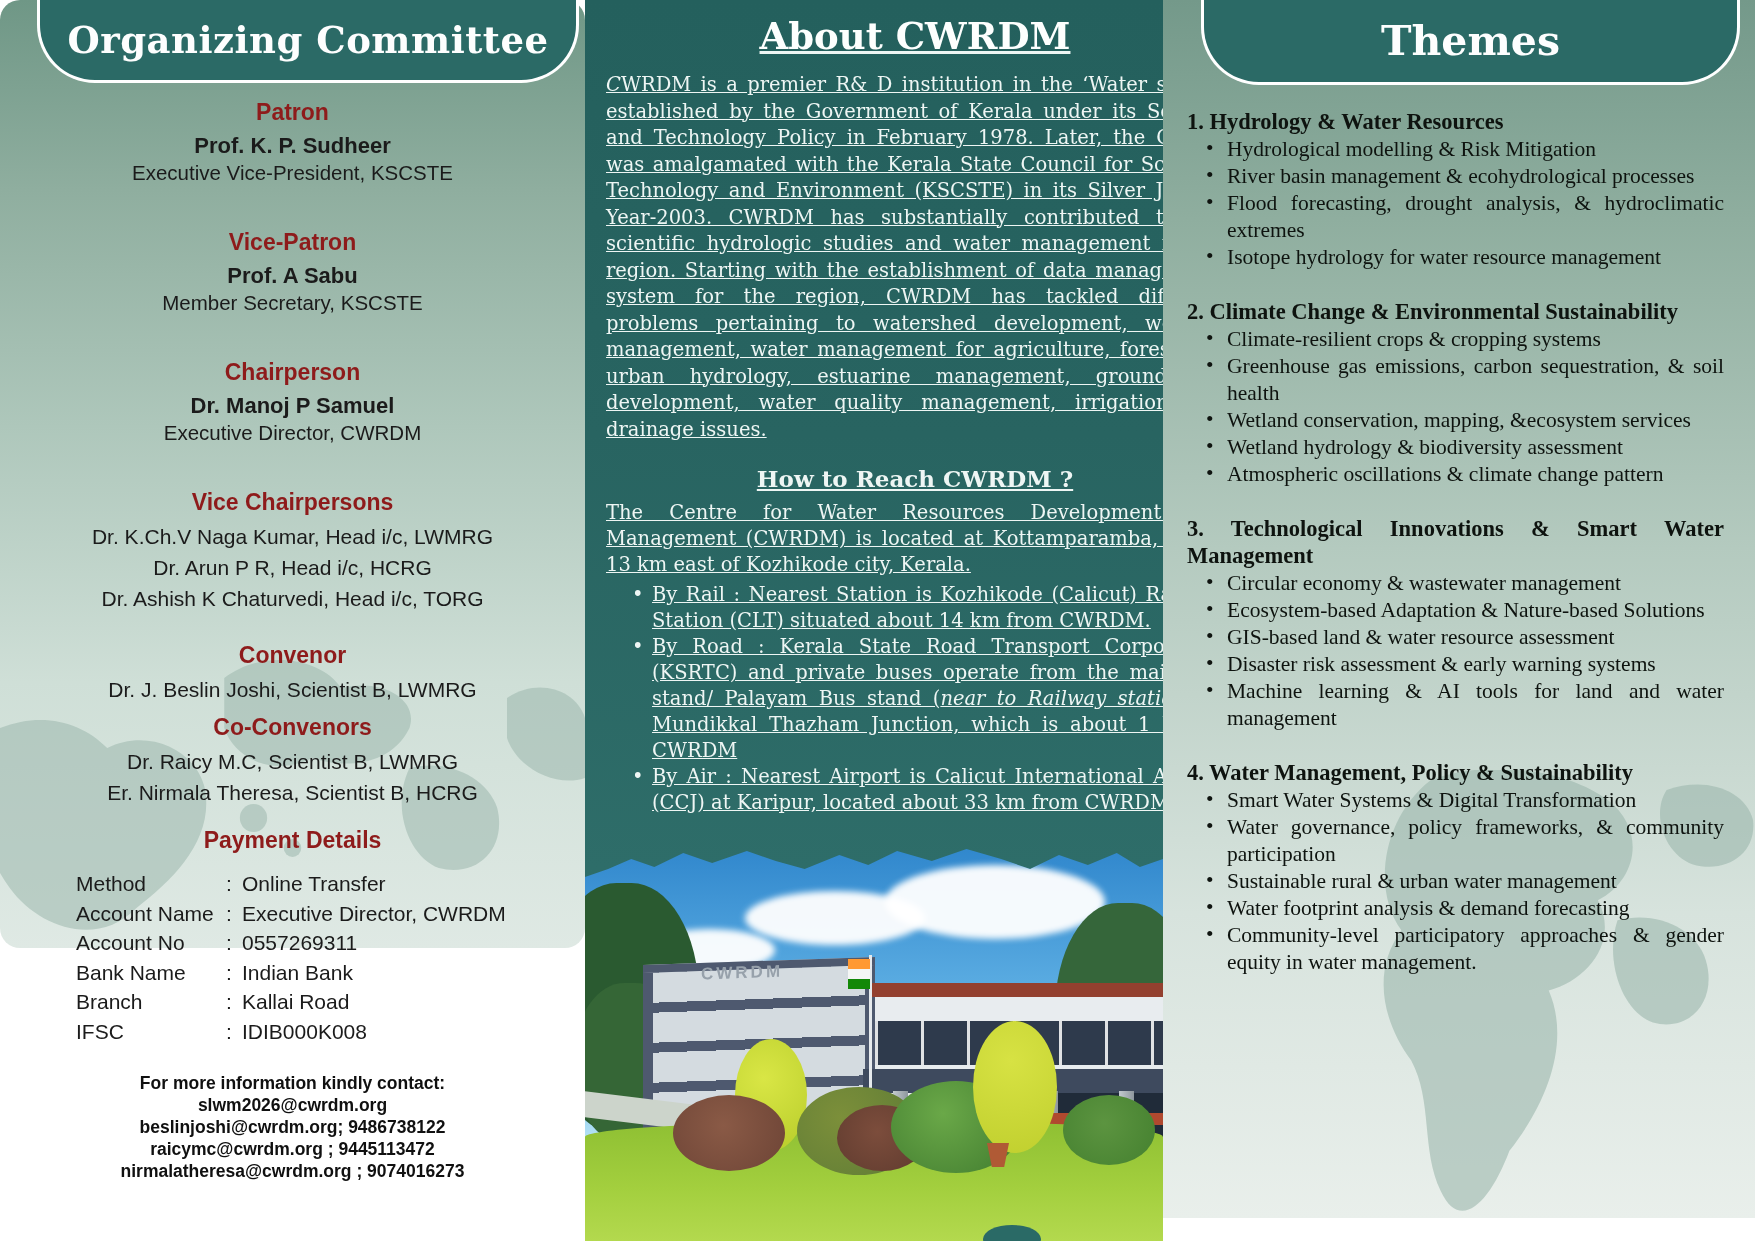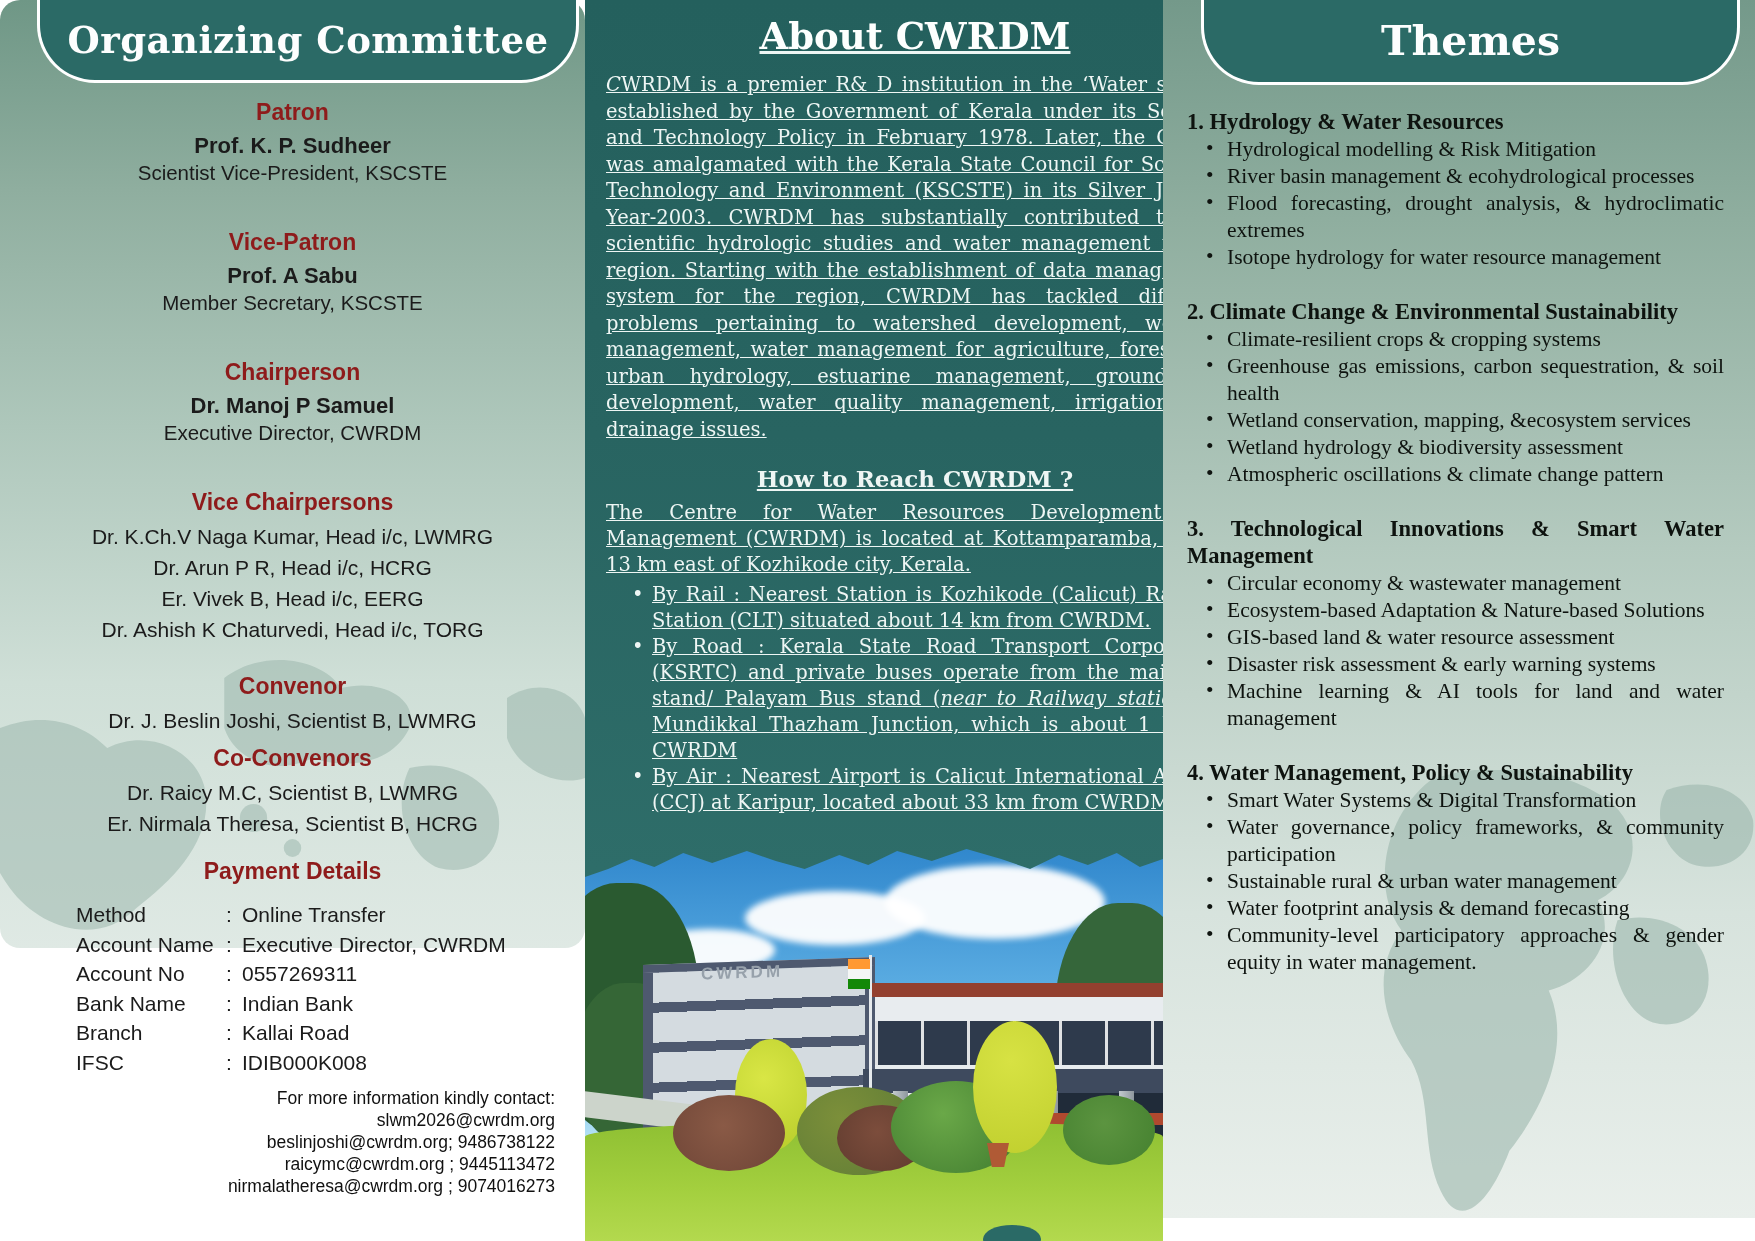--- a/index.html
+++ b/index.html
@@ -33,21 +33,21 @@
   .lsec.gap-lg{margin-top:42px;}
   .llist{font-size:21px;line-height:31px;}
   .lsec.tight{margin-bottom:8px;}
 
   .payment{margin-top:18px;text-align:left;}
   .payment .red-h{text-align:center;margin-bottom:15px;}
   .pay-row{display:grid;grid-template-columns:150px 16px 1fr;padding-left:46px;
     font-size:21px;line-height:29.5px;}
   .pay-col{text-align:left;}
 
-  .contact{margin-top:10px;font-weight:normal;font-size:17.5px;line-height:22px;color:#101010;text-align:right;}
+  .contact{margin-top:26px;font-weight:bold;font-size:17.5px;line-height:22px;color:#101010;}
 
   
   .mid-content{position:absolute;left:3px;top:0;width:654px;padding:14px 18px 0 18px;box-sizing:border-box;
     color:#eef6f4;font-family:"DejaVu Serif",serif;text-decoration:underline;}
   .mid-title{text-align:center;font-size:37px;font-weight:bold;line-height:44px;margin-bottom:14px;color:#fdfffe;}
   .mid-para{font-size:19.5px;line-height:26.5px;text-align:justify;}
   .mid-para .lead{font-style:italic;}
   .reach-h{text-align:center;font-weight:bold;font-size:23px;margin:22px 0 8px 0;}
   .reach-intro{font-size:19.5px;line-height:26px;text-align:justify;}
   .mid-ul{list-style:none;margin:4px 0 0 0;padding:0;}
@@ -115,37 +115,36 @@
     </div>
 
     <div class="capsule capsule-left">
       <span>Organizing Committee</span>
     </div>
 
     <div class="left-content">
       <div class="lsec">
         <div class="red-h">Patron</div>
         <div class="pname">Prof. K. P. Sudheer</div>
-        <div class="prole">Scientist Vice-President, KSCSTE</div>
+        <div class="prole">Executive Vice-President, KSCSTE</div>
       </div>
       <div class="lsec gap-lg">
         <div class="red-h">Vice-Patron</div>
         <div class="pname">Prof. A Sabu</div>
         <div class="prole">Member Secretary, KSCSTE</div>
       </div>
       <div class="lsec gap-lg">
         <div class="red-h">Chairperson</div>
         <div class="pname">Dr. Manoj P Samuel</div>
         <div class="prole">Executive Director, CWRDM</div>
       </div>
       <div class="lsec gap-lg">
         <div class="red-h">Vice Chairpersons</div>
         <div class="llist">Dr. K.Ch.V Naga Kumar, Head i/c, LWMRG</div>
         <div class="llist">Dr. Arun P R, Head i/c, HCRG</div>
-        <div class="llist">Er. Vivek B, Head i/c, EERG</div>
         <div class="llist">Dr. Ashish K Chaturvedi, Head i/c, TORG</div>
       </div>
       <div class="lsec tight">
         <div class="red-h">Convenor</div>
         <div class="llist">Dr. J. Beslin Joshi, Scientist B, LWMRG</div>
       </div>
       <div class="lsec tight">
         <div class="red-h">Co-Convenors</div>
         <div class="llist">Dr. Raicy M.C, Scientist B, LWMRG</div>
         <div class="llist">Er. Nirmala Theresa, Scientist B, HCRG</div>

